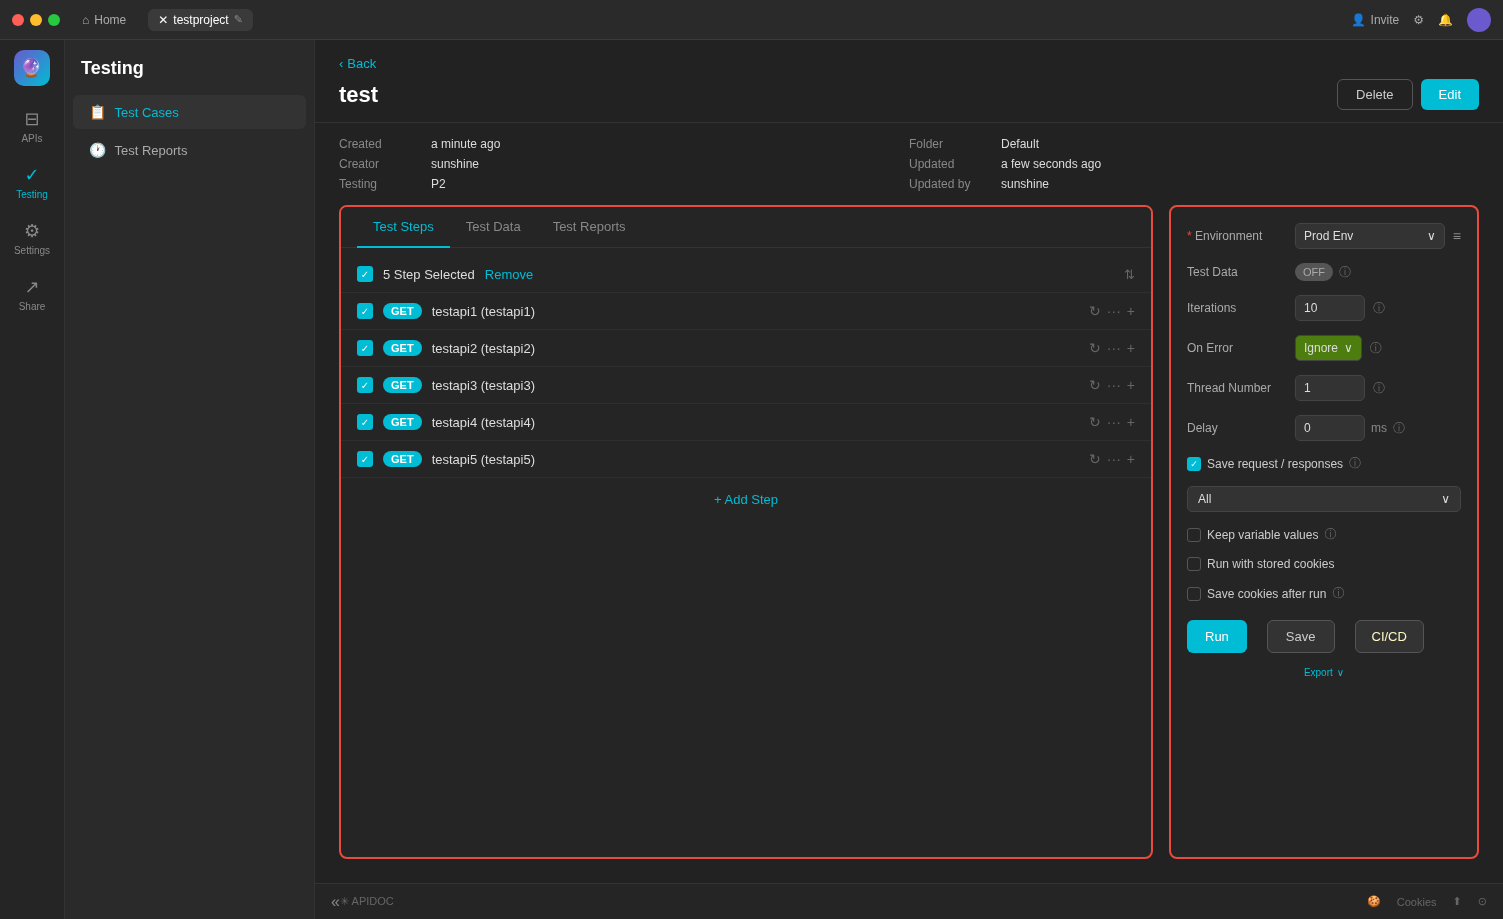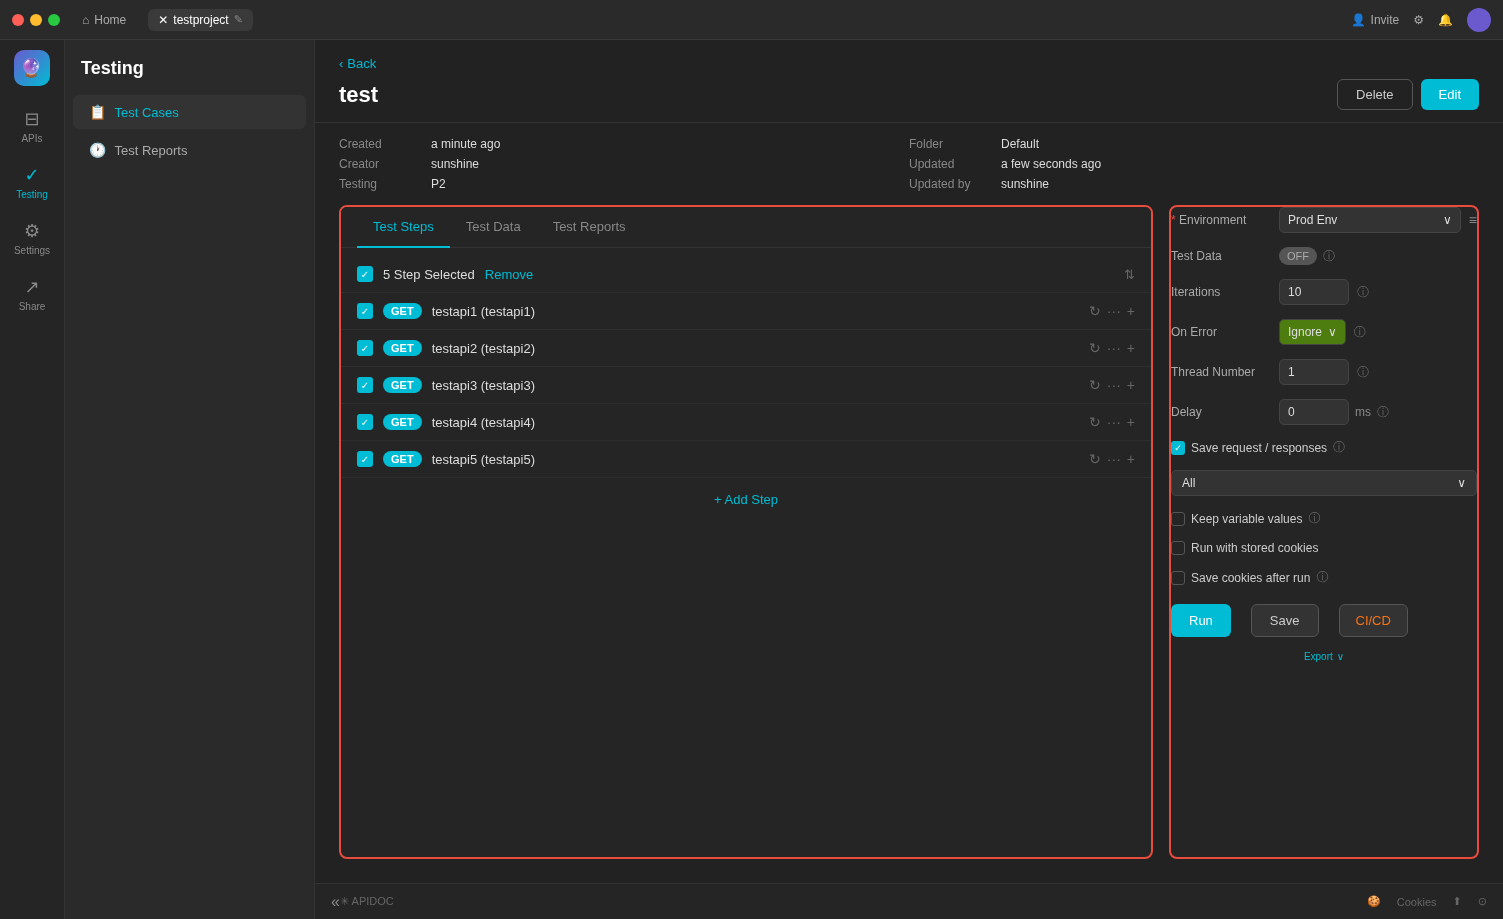--- a/index.html
+++ b/index.html
@@ -353,20 +353,21 @@
       font-size: 13px;
       border-top: 1px solid #2e2e2e;
     }
 
     
     .right-panel {
       width: 310px;
       border: 2px solid #e74c3c;
       border-radius: 8px;
       background: #252525;
+      padding: 16px;
       display: flex;
       flex-direction: column;
       gap: 14px;
       overflow-y: auto;
       flex-shrink: 0;
     }
 
     .panel-row {
       display: flex;
       align-items: center;
@@ -506,21 +507,21 @@
       border: 1px solid #555;
       color: #ccc;
       padding: 8px 18px;
       border-radius: 6px;
       cursor: pointer;
       font-size: 13px;
     }
     .btn-cicd {
       background: #333;
       border: 1px solid #555;
-      color: #f97316;
+      color: #fef9c3;
       padding: 8px 16px;
       border-radius: 6px;
       cursor: pointer;
       font-size: 13px;
     }
     .export-row {
       text-align: center;
       color: #00bcd4;
       font-size: 10px;
       cursor: pointer;

